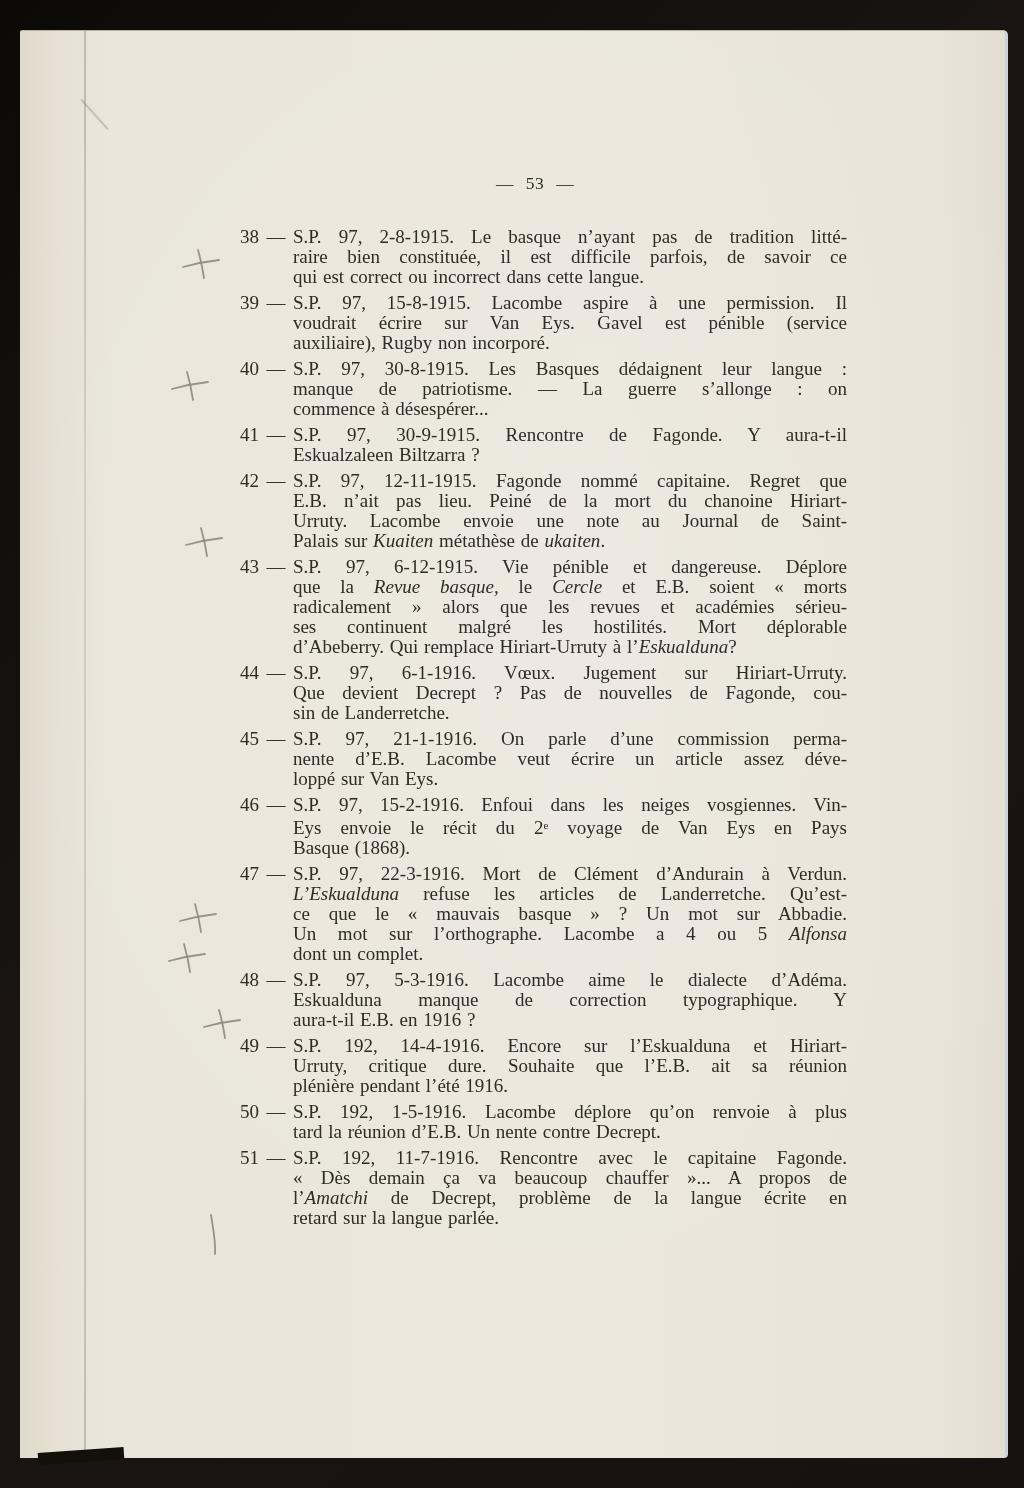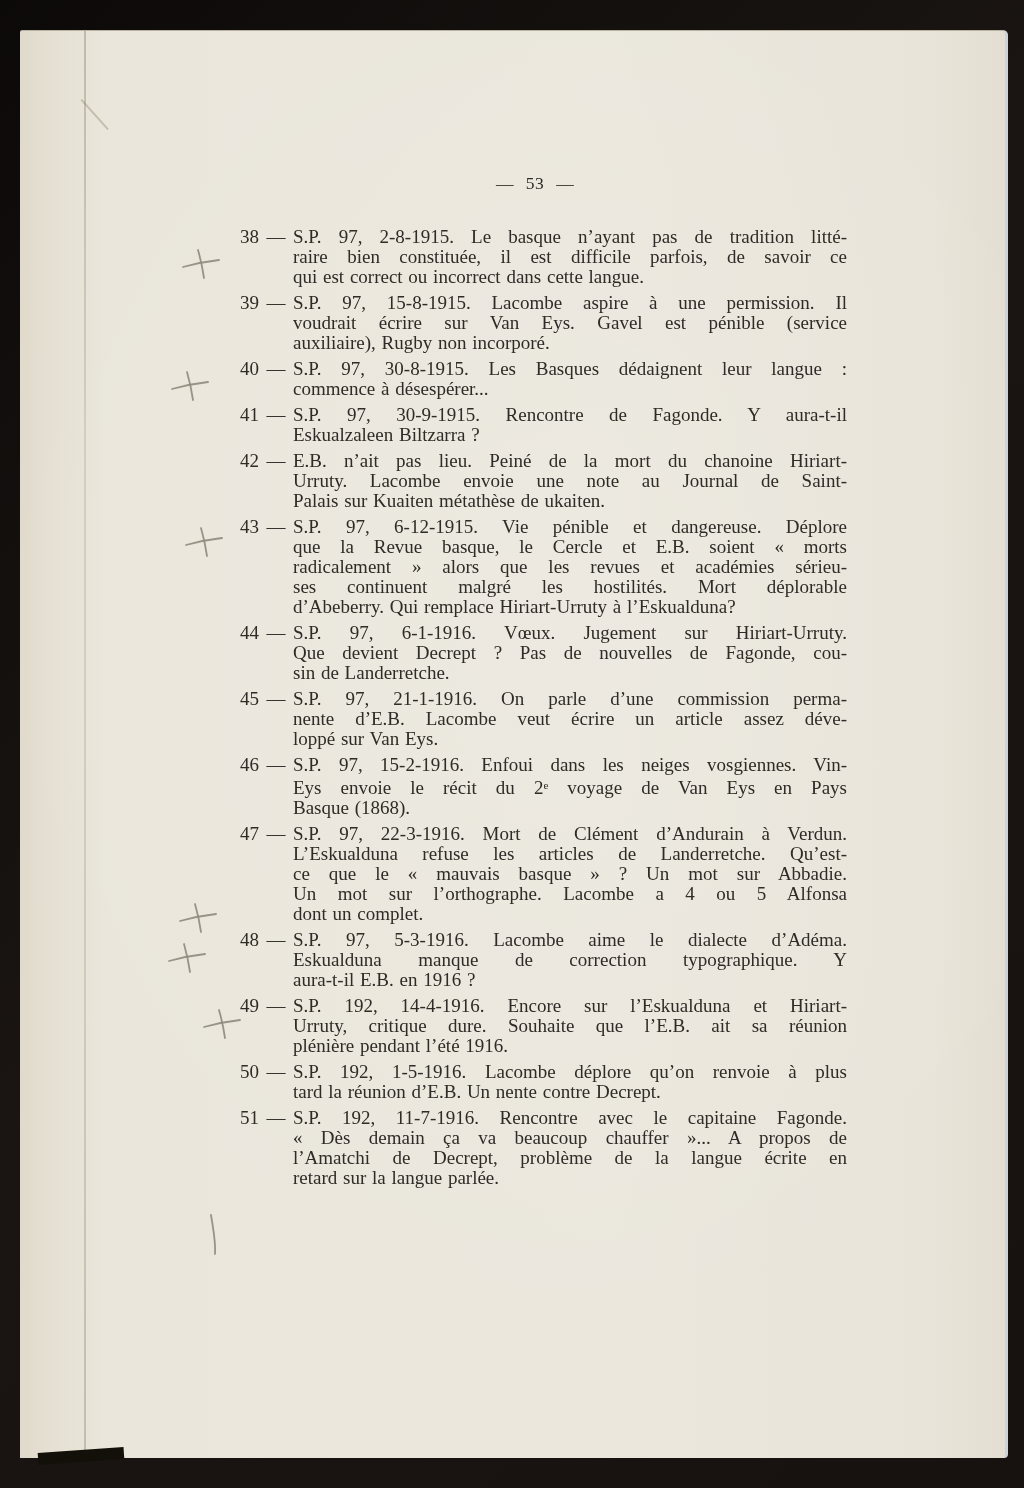--- a/index.html
+++ b/index.html
@@ -40,21 +40,21 @@
   .entries{
     position:absolute;left:213px;top:196px;width:614px;
     font-size:19px;line-height:20px;
   }
   .entry{display:flex;margin-bottom:6px;}
   .entry .num{width:26px;text-align:right;flex:none;}
   .entry .dash{width:34px;text-align:center;flex:none;}
   .entry .txt{width:554px;flex:none;word-spacing:1px;}
   .line{text-align:justify;text-align-last:justify;}
   .line.last{text-align-last:left;}
-  .it{}
+  .it{font-style:italic;}
   .sup{font-size:0.58em;vertical-align:0.42em;}
   svg.pencil{position:absolute;left:0;top:0;width:985px;height:1427px;pointer-events:none;}
 </style>
 </head>
 <body>
 
 <div class="page">
   <div class="crease-v"></div>
   <div class="crease-d"></div>
   <div class="corner-notch"></div>
@@ -78,35 +78,37 @@
           <div class="line"><span>S.P. 97, 15-8-1915. Lacombe aspire à une permission. Il</span></div>
           <div class="line"><span>voudrait écrire sur Van Eys. Gavel est pénible (service</span></div>
           <div class="line last"><span>auxiliaire), Rugby non incorporé.</span></div>
         </div>
       </div>
       <div class="entry">
         <div class="num">40</div>
         <div class="dash">—</div>
         <div class="txt">
           <div class="line"><span>S.P. 97, 30-8-1915. Les Basques dédaignent leur langue :</span></div>
+          <div class="line"><span>manque de patriotisme. — La guerre s’allonge : on</span></div>
           <div class="line last"><span>commence à désespérer...</span></div>
         </div>
       </div>
       <div class="entry">
         <div class="num">41</div>
         <div class="dash">—</div>
         <div class="txt">
           <div class="line"><span>S.P. 97, 30-9-1915. Rencontre de Fagonde. Y aura-t-il</span></div>
           <div class="line last"><span>Eskualzaleen Biltzarra ?</span></div>
         </div>
       </div>
       <div class="entry">
         <div class="num">42</div>
         <div class="dash">—</div>
         <div class="txt">
+          <div class="line"><span>S.P. 97, 12-11-1915. Fagonde nommé capitaine. Regret que</span></div>
           <div class="line"><span>E.B. n’ait pas lieu. Peiné de la mort du chanoine Hiriart-</span></div>
           <div class="line"><span>Urruty. Lacombe envoie une note au Journal de Saint-</span></div>
           <div class="line last"><span>Palais sur </span><span class="it">Kuaiten</span><span> métathèse de </span><span class="it">ukaiten</span><span>.</span></div>
         </div>
       </div>
       <div class="entry">
         <div class="num">43</div>
         <div class="dash">—</div>
         <div class="txt">
           <div class="line"><span>S.P. 97, 6-12-1915. Vie pénible et dangereuse. Déplore</span></div>

